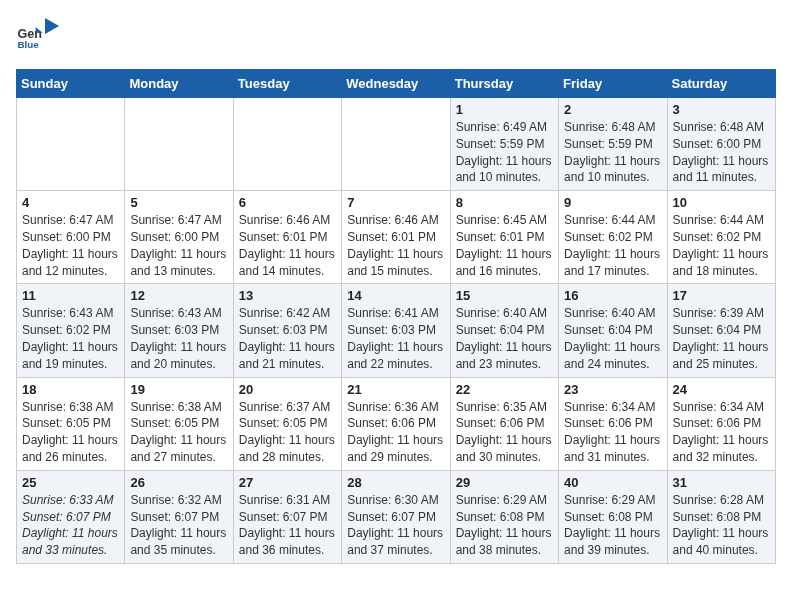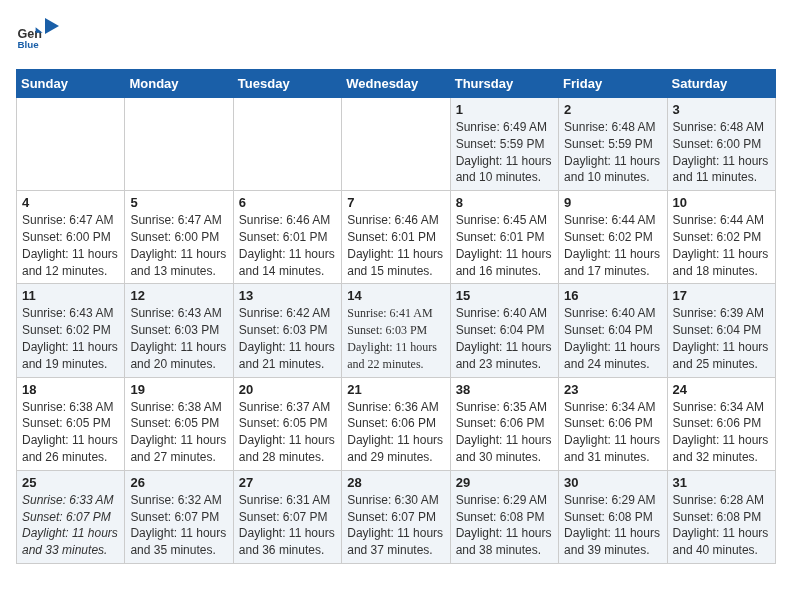--- a/index.html
+++ b/index.html
@@ -213,21 +213,21 @@
 Daylight: 11 hours and 20 minutes.</div>
         </td>
         <td>
           <span class="day-number">13</span>
           <div class="day-info" style="white-space: pre-line;">Sunrise: 6:42 AM
 Sunset: 6:03 PM
 Daylight: 11 hours and 21 minutes.</div>
         </td>
         <td>
           <span class="day-number">14</span>
-          <div class="day-info" style="white-space: pre-line; font-family: Liberation Serif, serif;">Sunrise: 6:41 AM
+          <div class="day-info" style="white-space: pre-line;">Sunrise: 6:41 AM
 Sunset: 6:03 PM
 Daylight: 11 hours and 22 minutes.</div>
         </td>
         <td>
           <span class="day-number">15</span>
           <div class="day-info" style="white-space: pre-line;">Sunrise: 6:40 AM
 Sunset: 6:04 PM
 Daylight: 11 hours and 23 minutes.</div>
         </td>
         <td>
@@ -262,21 +262,21 @@
 Sunset: 6:05 PM
 Daylight: 11 hours and 28 minutes.</div>
         </td>
         <td>
           <span class="day-number">21</span>
           <div class="day-info" style="white-space: pre-line;">Sunrise: 6:36 AM
 Sunset: 6:06 PM
 Daylight: 11 hours and 29 minutes.</div>
         </td>
         <td>
-          <span class="day-number">38</span>
+          <span class="day-number">22</span>
           <div class="day-info" style="white-space: pre-line;">Sunrise: 6:35 AM
 Sunset: 6:06 PM
 Daylight: 11 hours and 30 minutes.</div>
         </td>
         <td>
           <span class="day-number">23</span>
           <div class="day-info" style="white-space: pre-line;">Sunrise: 6:34 AM
 Sunset: 6:06 PM
 Daylight: 11 hours and 31 minutes.</div>
         </td>
@@ -312,21 +312,21 @@
 Sunset: 6:07 PM
 Daylight: 11 hours and 37 minutes.</div>
         </td>
         <td>
           <span class="day-number">29</span>
           <div class="day-info" style="white-space: pre-line;">Sunrise: 6:29 AM
 Sunset: 6:08 PM
 Daylight: 11 hours and 38 minutes.</div>
         </td>
         <td>
-          <span class="day-number">30</span>
+          <span class="day-number">40</span>
           <div class="day-info" style="white-space: pre-line;">Sunrise: 6:29 AM
 Sunset: 6:08 PM
 Daylight: 11 hours and 39 minutes.</div>
         </td>
         <td>
           <span class="day-number">31</span>
           <div class="day-info" style="white-space: pre-line;">Sunrise: 6:28 AM
 Sunset: 6:08 PM
 Daylight: 11 hours and 40 minutes.</div>
         </td>

